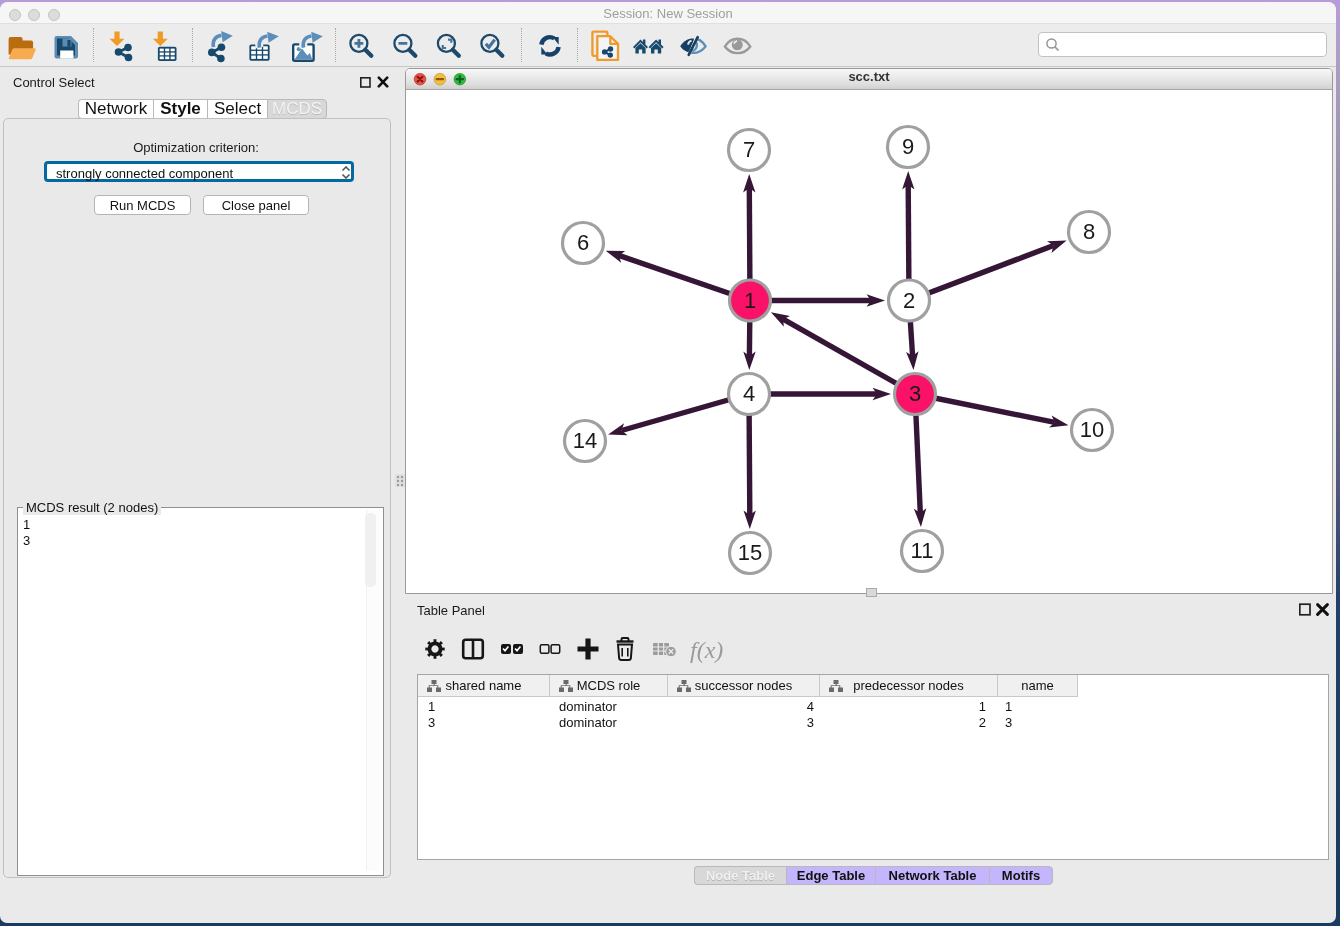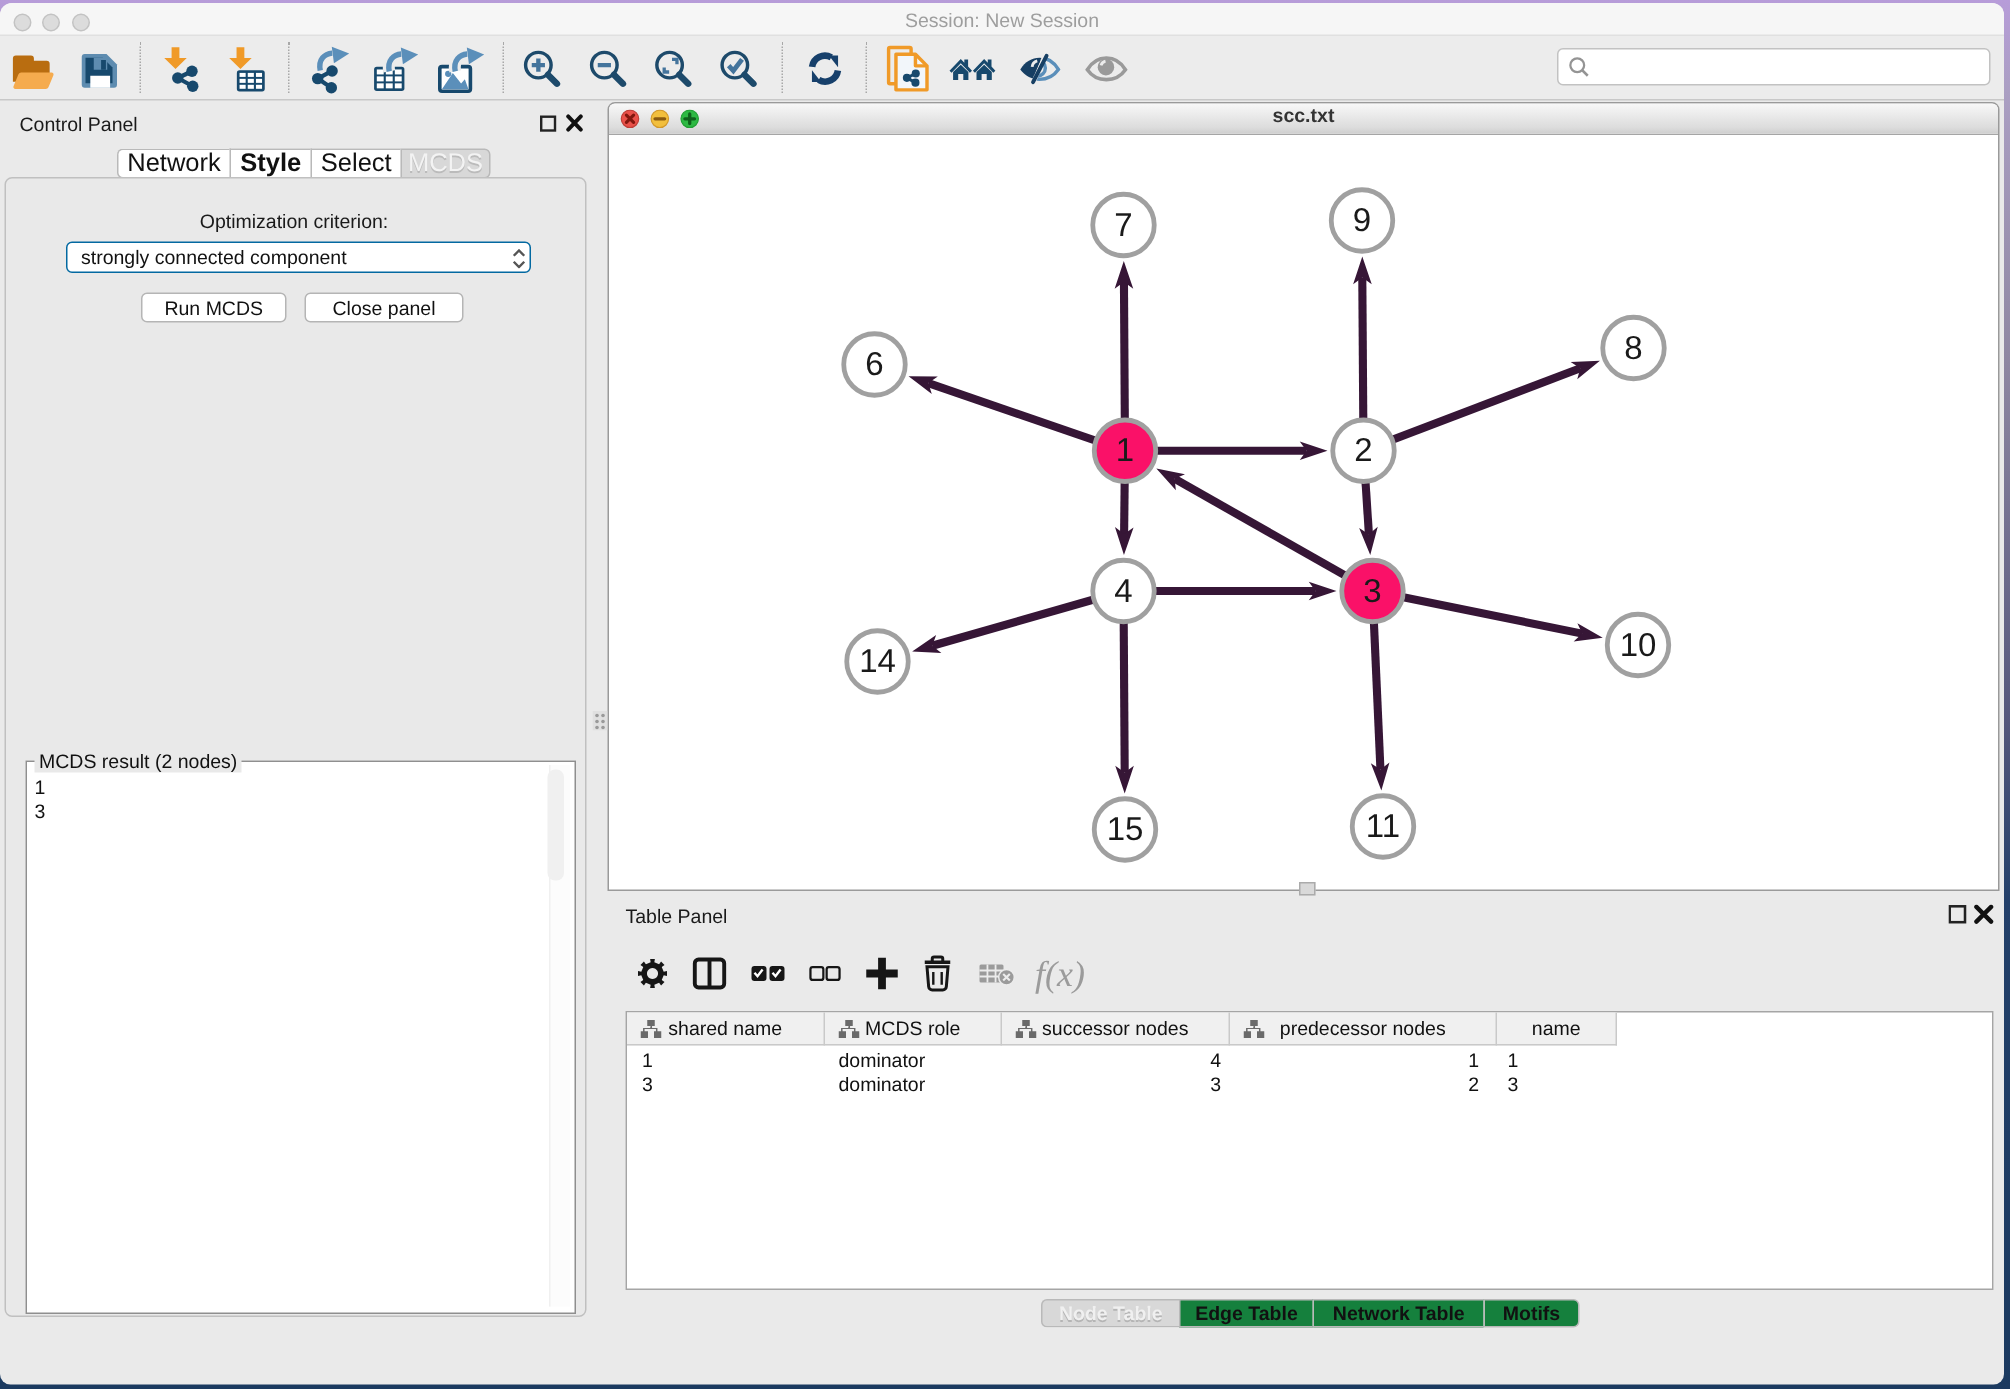--- a/index.html
+++ b/index.html
@@ -18,41 +18,41 @@
 #cpanel{position:absolute;left:0;top:65px;width:392px;height:824px;}
 .phead{position:absolute;font-size:13px;color:#1a1a1a;}
 .tabs{position:absolute;display:flex;font-size:17px;}
 .tab{border:1px solid #b9b9b9;border-right:none;background:#fff;color:#111;
  display:flex;align-items:center;justify-content:center;height:17px;padding-bottom:1px;}
 .tab.first{border-radius:4px 0 0 4px;}
 .tab.last{border-radius:0 4px 4px 0;border-right:1px solid #b9b9b9;background:#d8d8d8;color:#f3f3f3;text-shadow:0 1px 0 #bbb;}
 #cpcontent{position:absolute;left:3px;top:51px;width:386px;height:758px;border:1px solid #c0c0c0;border-radius:5px;background:#e9e9e9;}
 .btn{position:absolute;background:#fff;border:1px solid #b5b5b5;border-radius:4px;font-size:13px;color:#111;
  display:flex;align-items:center;justify-content:center;}
-#combo{position:absolute;left:44px;top:94px;width:310px;height:21px;background:#fff;border:1px solid #0369a1;border-radius:4px;
+#combo{position:absolute;left:44px;top:94px;width:310px;height:21px;background:#fff;border:3px solid #0369a1;border-radius:4px;
  font-size:13px;color:#111;line-height:20px;padding-left:9px;box-sizing:border-box;}
 #fieldset{position:absolute;left:17px;top:440px;width:365px;height:367px;border:1px solid #8f8f8f;background:#fff;}
 #fieldset .legend{position:absolute;left:5px;top:-8px;background:#e9e9e9;padding:0 3px;font-size:13px;color:#111;}
 #fieldset .sb{position:absolute;right:3px;top:2px;width:13px;height:361px;background:#fcfcfc;border-left:1px solid #f0f0f0;}
 #fieldset .thumb{position:absolute;right:4px;top:3px;width:11px;height:74px;background:#f0f0f0;border-radius:5px;}
 
 #netwin{position:absolute;left:405px;top:66px;width:928px;height:526px;border:1px solid #9a9a9a;border-radius:5px 5px 0 0;
  background:#fff;box-sizing:border-box;}
 #nettitle{position:absolute;left:0;top:0;width:100%;height:20px;border-radius:4px 4px 0 0;
  background:linear-gradient(180deg,#f8f8f8,#dcdcdc 80%,#cfcfcf);border-bottom:1px solid #a5a5a5;}
 #nettitle .t{position:absolute;width:100%;text-align:center;top:0px;font-size:13px;font-weight:700;color:#333;}
 #graph{position:absolute;left:0;top:21px;}
 
 #tpanel{position:absolute;left:405px;top:592px;width:929px;height:297px;}
 #ttable{position:absolute;left:12px;top:80px;width:910px;height:184px;background:#fff;border:1px solid #a5a5a5;}
 .th{position:absolute;top:0;height:21px;background:#f0f0f0;border-right:1px solid #c9c9c9;border-bottom:1px solid #c9c9c9;
  font-size:13px;color:#111;display:flex;align-items:center;justify-content:center;}
 .td{position:absolute;font-size:13px;color:#111;height:16px;line-height:16px;}
 .btabs{position:absolute;top:272px;display:flex;font-size:13px;font-weight:700;}
-.btab{border:1px solid #b9b9b9;border-right:none;background:#15803d;color:#111;height:16px;padding-bottom:1px;
+.btab{border:1px solid #b9b9b9;border-right:none;background:#c4b5fd;color:#111;height:16px;padding-bottom:1px;
  display:flex;align-items:center;justify-content:center;}
 .btab.first{border-radius:4px 0 0 4px;background:#d8d8d8;color:#f0f0f0;text-shadow:0 1px 0 #b5b5b5;}
 .btab.last{border-radius:0 4px 4px 0;border-right:1px solid #b9b9b9;}
 
 #status{position:absolute;left:0;top:889px;width:1336px;height:33px;background:#ececec;border-top:1px solid #c6c6c6;}
 #memory{position:absolute;left:1254px;top:7px;width:73px;height:21px;background:#f4f4f4;border:1px solid #a8a8a8;
  font-size:12.5px;color:#111;display:flex;align-items:center;justify-content:flex-start;padding-left:25px;box-sizing:border-box;}
 #memory .dot{position:absolute;left:9px;top:5px;width:11px;height:11px;border-radius:50%;background:#1f9939;}
 #listbtn{position:absolute;left:10px;top:6px;width:27px;height:22px;background:#fdfdfd;border:1px solid #b2b2b2;border-radius:2px;}
 </style>
@@ -211,21 +211,21 @@
     <div class="sep" style="left:577px;"></div>
     <div id="search">
         <svg style="position:absolute;left:6px;top:4px;" width="16" height="16" viewBox="0 0 16 16" fill="none" stroke="#949494">
   <circle cx="6.5" cy="6.5" r="4.6" stroke-width="1.5"></circle>
           <path d="M10 10 L13.5 13.5" stroke-width="1.7"></path>
         </svg>
       </div>
   </div>
 
   <div id="cpanel">
-    <div class="phead" style="left:13px;top:8px;">Control Panel</div>
+    <div class="phead" style="left:13px;top:8px;">Control Select</div>
     <svg style="position:absolute;left:360px;top:9px;" width="32" height="13" viewBox="0 0 32 13">
       <rect x="0.8" y="1.8" width="9.2" height="9.2" fill="none" stroke="#222" stroke-width="1.6"></rect>
       <path d="M18.8 1.6 L27.2 10.4 M27.2 1.6 L18.8 10.4" stroke="#111" stroke-width="2.6" stroke-linecap="round"></path>
     </svg>
     <div class="tabs" style="left:78px;top:32px;">
       <div class="tab first" style="width:74px;">Network</div>
       <div class="tab" style="width:53px;font-weight:bold;">Style</div>
       <div class="tab" style="width:59px;">Select</div>
       <div class="tab last" style="width:58px;">MCDS</div>
     </div>

